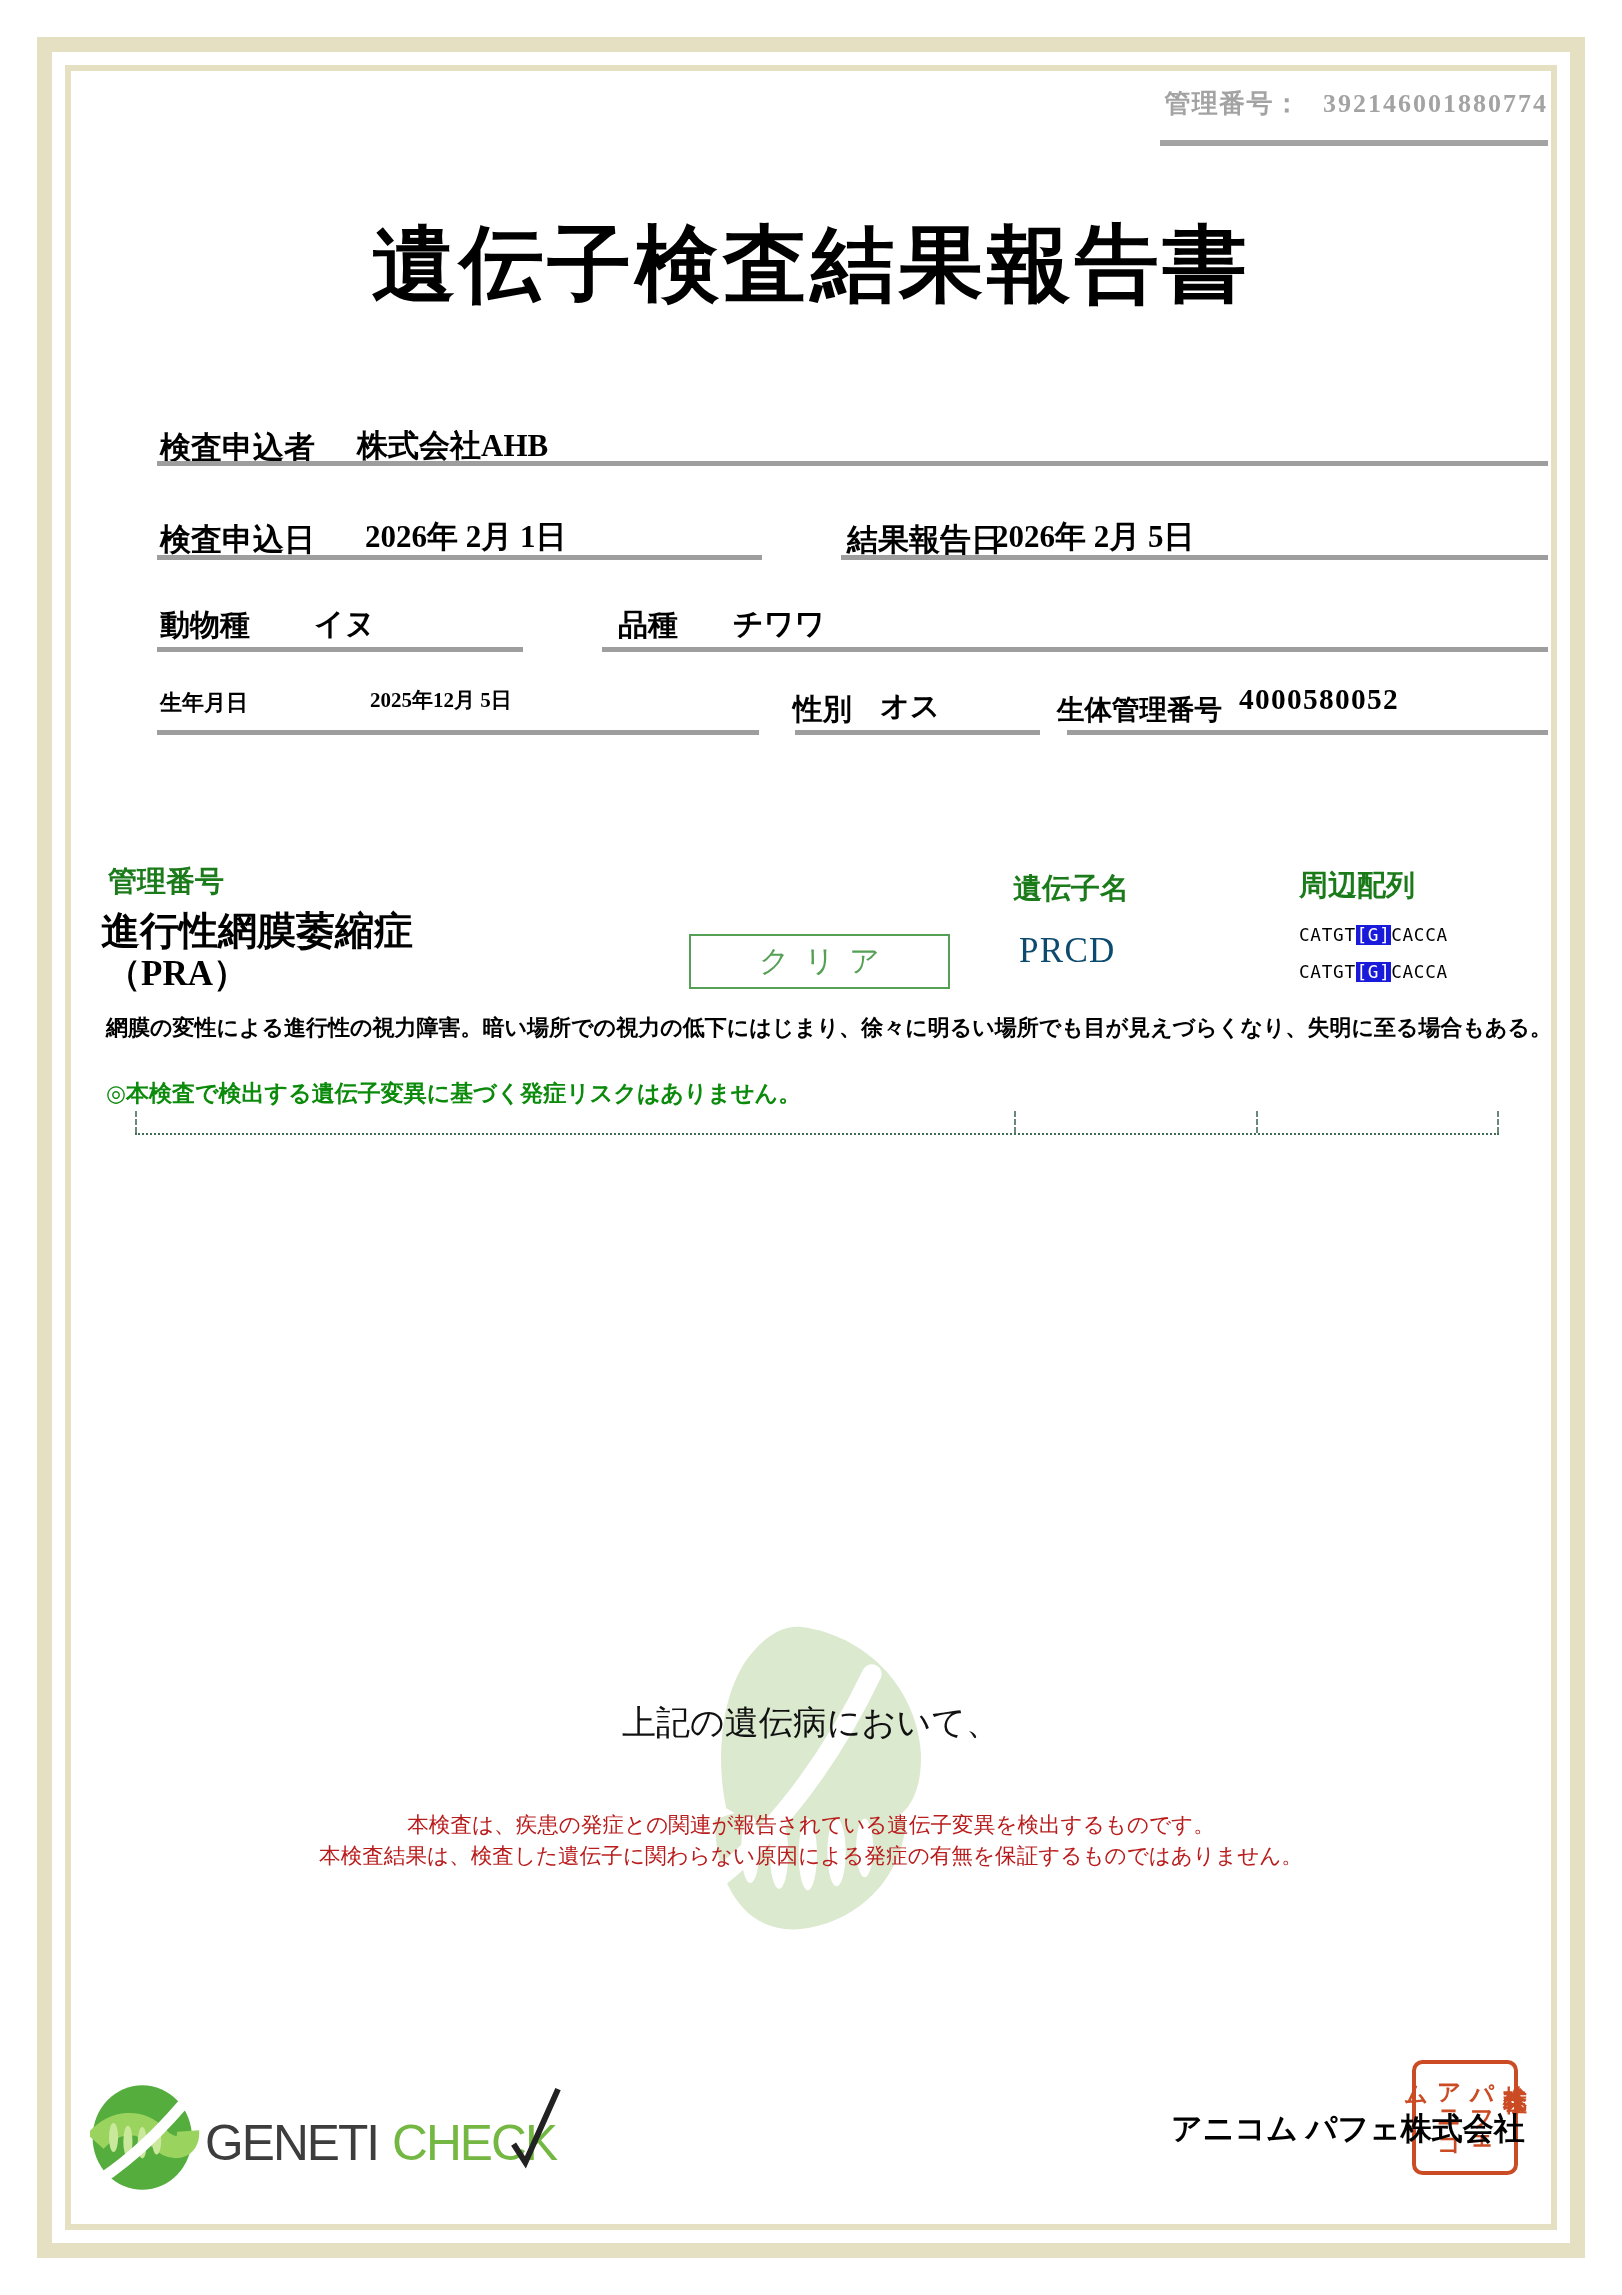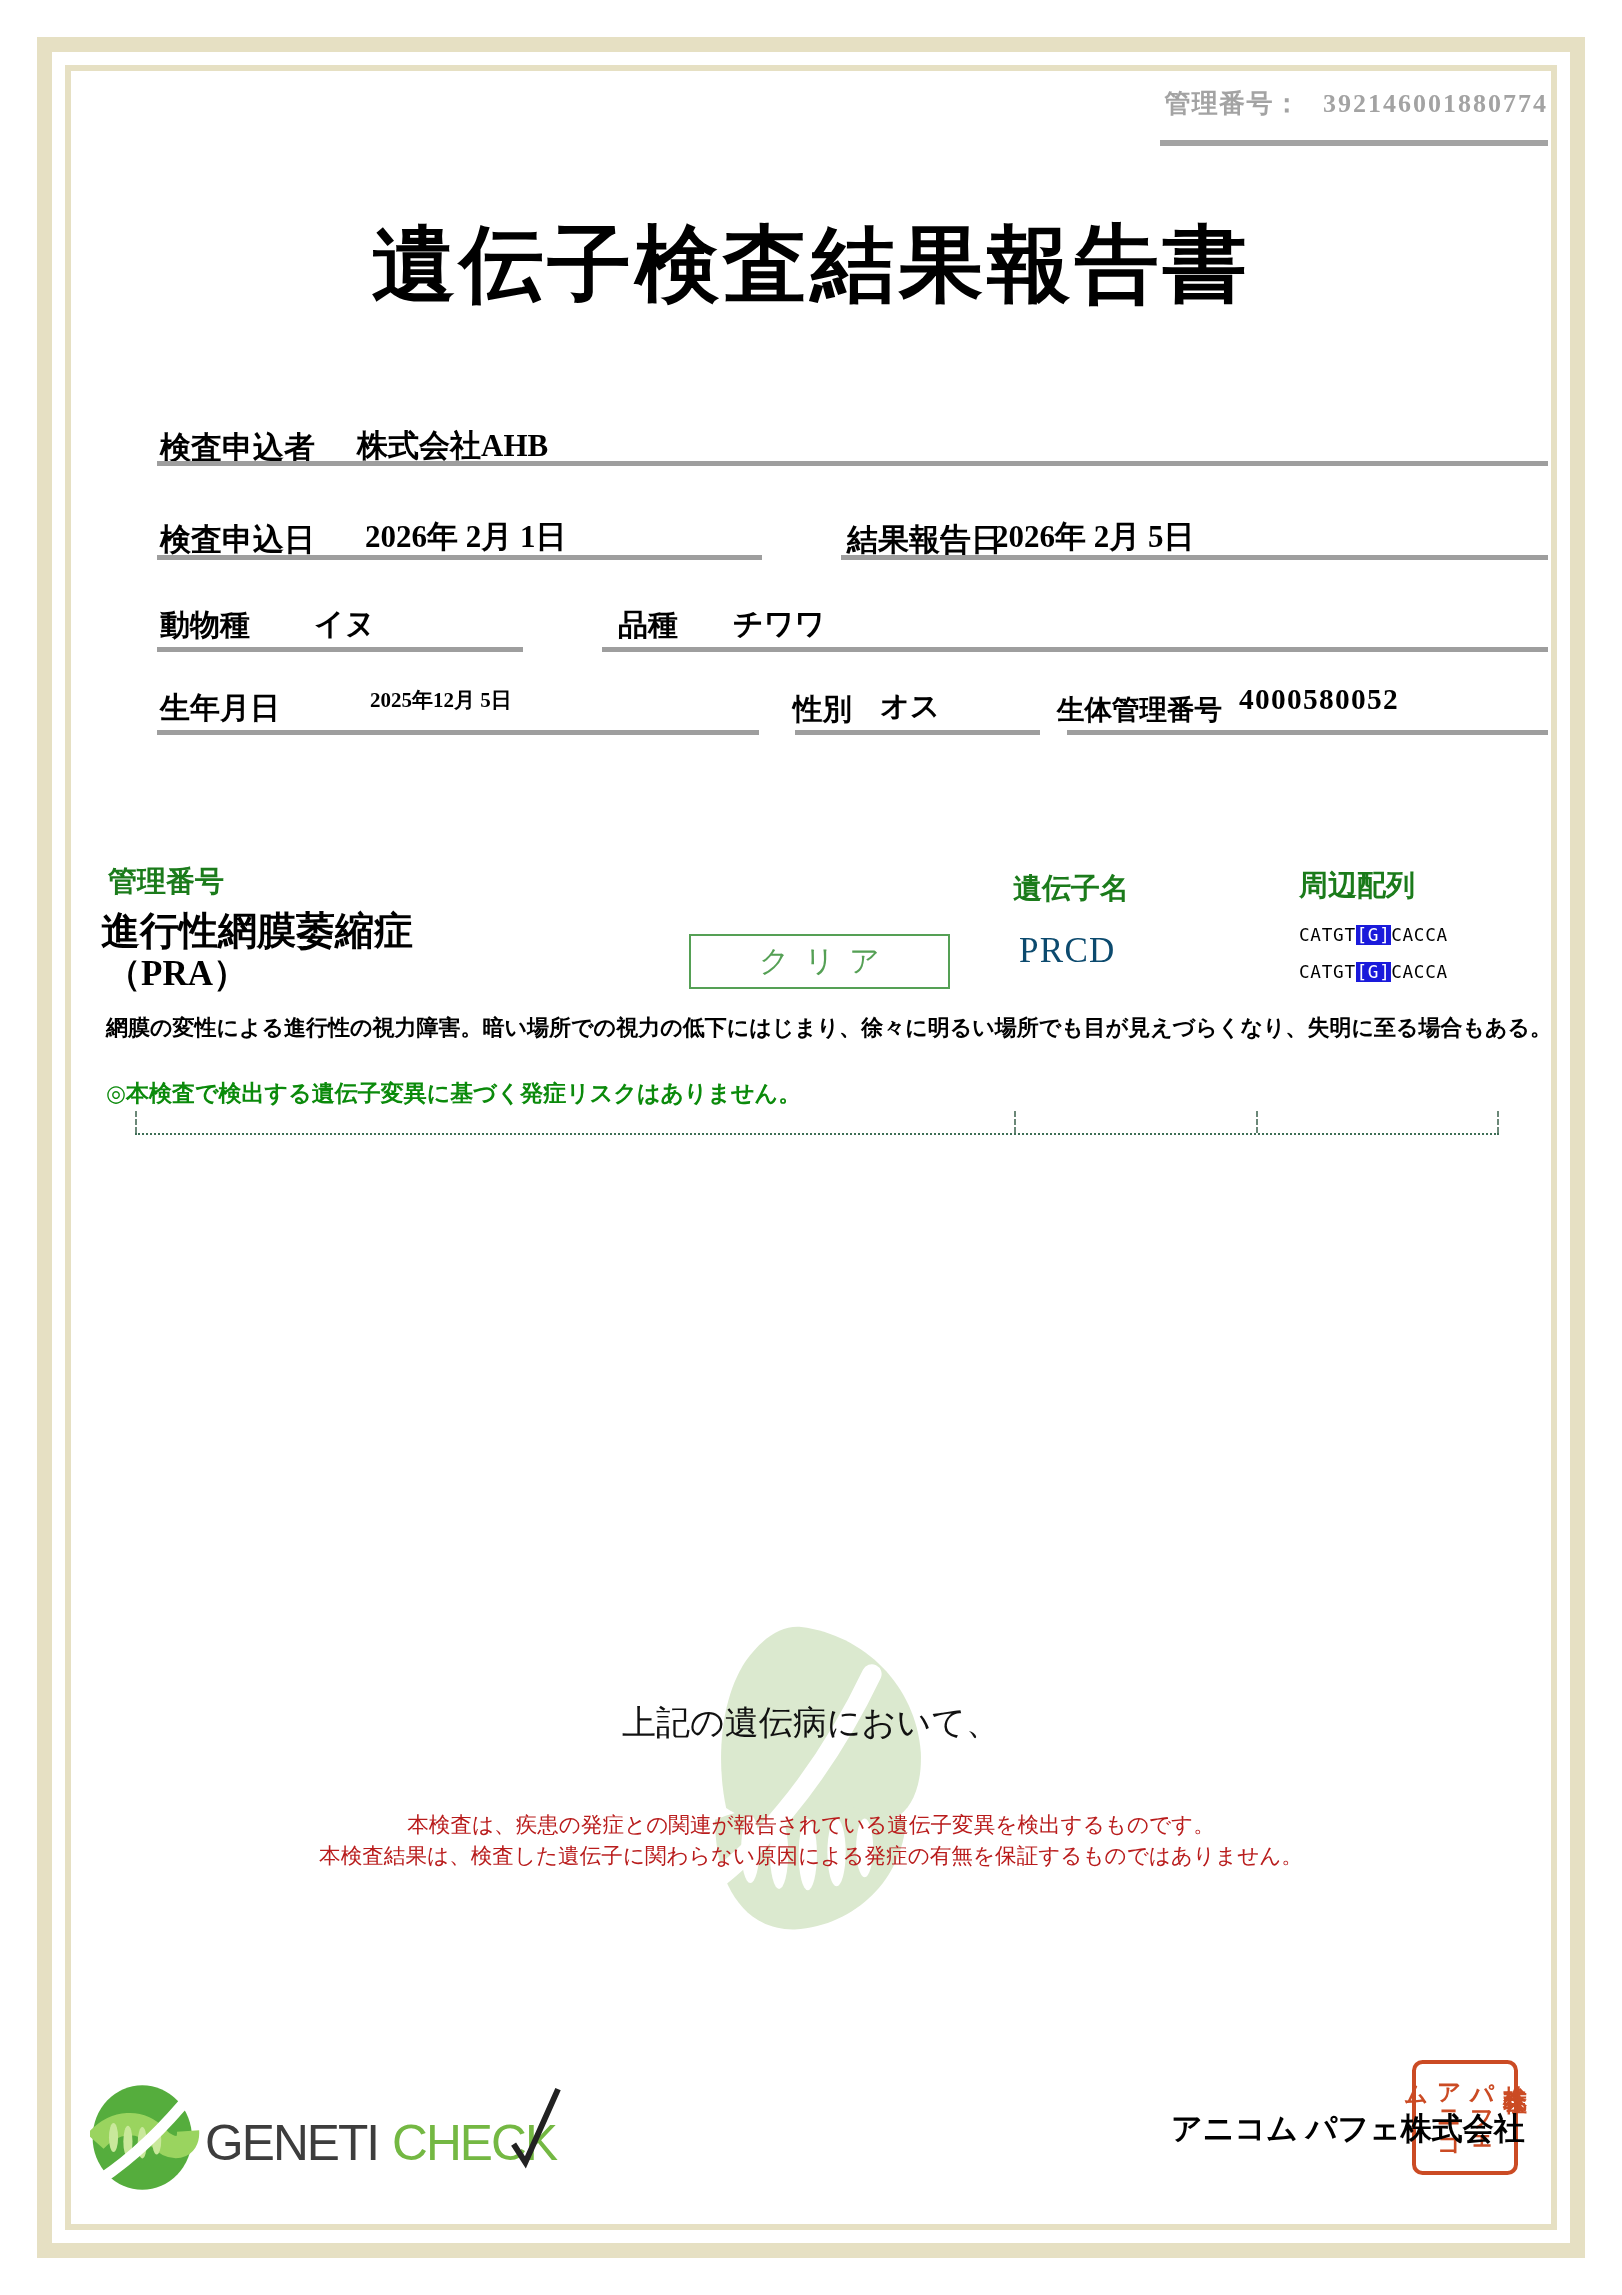--- a/index.html
+++ b/index.html
@@ -84,21 +84,21 @@
   <div class="abs fvalue" style="left:993px; top:516px;">2026年 2月 5日</div>
   <div class="abs uline" style="left:841px; top:555px; width:707px;"></div>
 
   <div class="abs flabel" style="left:160px; top:605px; font-size:30px;">動物種</div>
   <div class="abs fvalue" style="left:314px; top:604px; font-size:30px;">イヌ</div>
   <div class="abs uline" style="left:157px; top:647px; width:366px;"></div>
   <div class="abs flabel" style="left:618px; top:605px; font-size:30px;">品種</div>
   <div class="abs fvalue" style="left:733px; top:604px; font-size:30px;">チワワ</div>
   <div class="abs uline" style="left:602px; top:647px; width:946px;"></div>
 
-  <div class="abs flabel" style="left:160px; top:688px; font-size:30px;">生年月日</div>
+  <div class="abs flabel" style="left:160px; top:688px; font-size:22px;">生年月日</div>
   <div class="abs fvalue" style="left:370px; top:686px; font-size:21px;">2025年12月 5日</div>
   <div class="abs uline" style="left:157px; top:730px; width:602px;"></div>
   <div class="abs flabel" style="left:793px; top:690px; font-size:29.4px;">性別</div>
   <div class="abs fvalue" style="left:880px; top:687px; font-size:29.4px;">オス</div>
   <div class="abs uline" style="left:795px; top:730px; width:245px;"></div>
   <div class="abs flabel" style="left:1057px; top:692px; font-size:27.5px;">生体管理番号</div>
   <div class="abs fvalue" style="left:1239px; top:683px; font-size:29.4px; letter-spacing:1.3px;">4000580052</div>
   <div class="abs uline" style="left:1067px; top:730px; width:481px;"></div>
 
   <div class="abs green-label" style="left:108px; top:862px;">管理番号</div>

